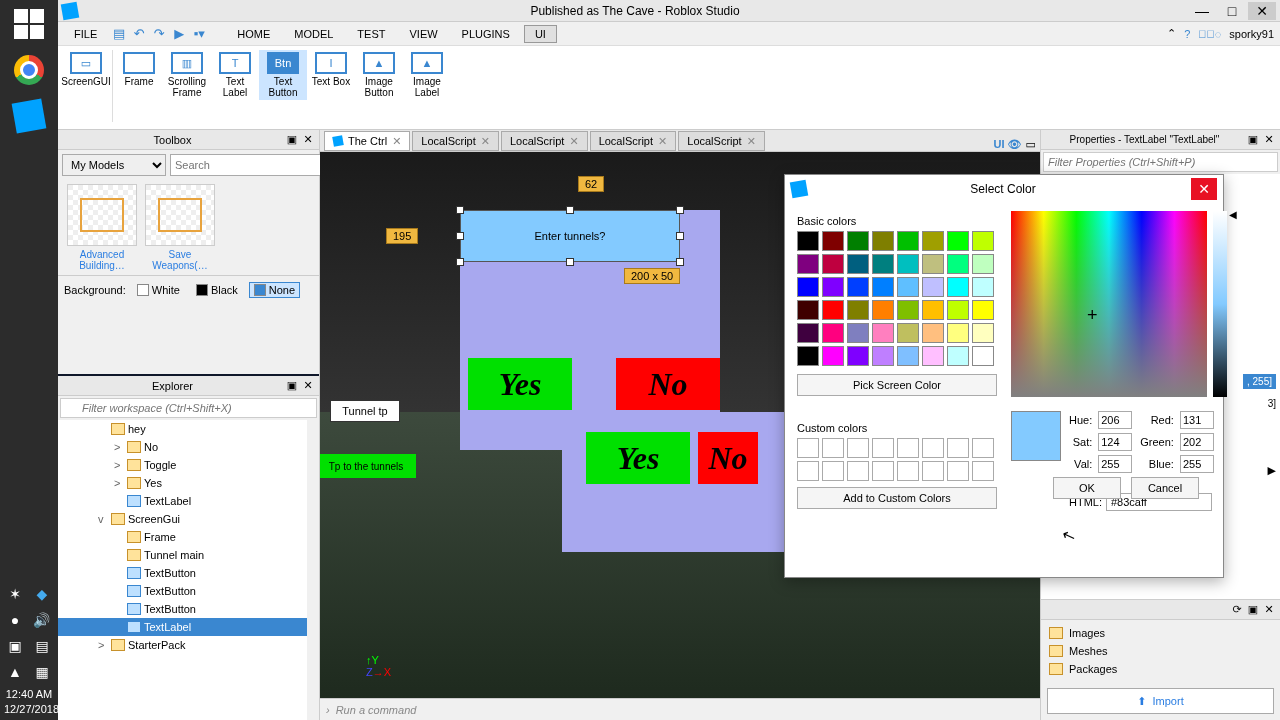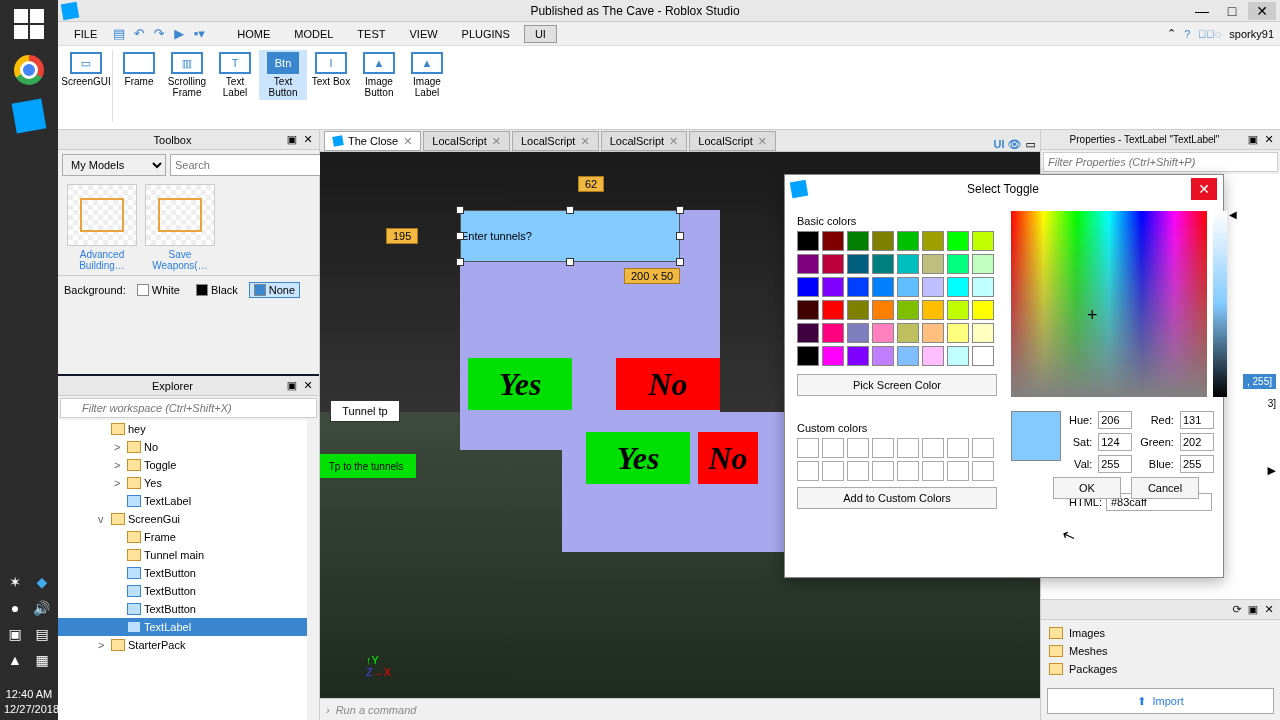--- a/index.html
+++ b/index.html
@@ -10,21 +10,21 @@
 .taskbar-top { flex:1; }
 .taskbar-item { width:48px; height:44px; margin:2px 5px; display:flex; align-items:center; justify-content:center; }
 .win-logo { width:30px; height:30px; display:grid; grid-template-columns:1fr 1fr; gap:2px; }
 .win-logo span { background:#fff; }
 .chrome-circ { width:30px; height:30px; border-radius:50%; background:conic-gradient(#ea4335 0 120deg,#34a853 120deg 240deg,#fbbc05 240deg 360deg); display:flex; align-items:center; justify-content:center; }
 .chrome-circ::after { content:""; width:12px; height:12px; background:#4285f4; border-radius:50%; border:3px solid #fff; }
 .roblox-cube { width:30px; height:30px; background:#00a2ff; transform:rotate(-10deg); }
 .taskbar-bottom { padding:4px; }
 .taskbar-grid { display:grid; grid-template-columns:1fr 1fr; gap:4px; }
 .taskbar-mini { width:22px; height:22px; display:flex; align-items:center; justify-content:center; color:#fff; font-size:14px; }
-.taskbar-clock { color:#fff; text-align:center; font-size:10px; line-height:1.3; margin-top:16px; }
+.taskbar-clock { color:#fff; text-align:center; font-size:10px; line-height:1.3; margin-top:4px; }
 
 
 .main { position:absolute; left:58px; top:0; width:1222px; height:720px; background:#f0f0f0; display:flex; flex-direction:column; }
 
 
 .titlebar { height:22px; background:#e8e8e8; display:flex; align-items:center; padding:0 4px; border-bottom:1px solid #ccc; }
 .titlebar-icon { width:16px; height:16px; background:#00a2ff; margin-right:6px; transform:rotate(-10deg);}
 .titlebar-title { flex:1; text-align:center; font-size:12px; }
 .winbtn { width:28px; height:18px; display:flex; align-items:center; justify-content:center; margin-left:2px; font-size:14px; }
 .winbtn.close { background:#ccc; }
@@ -88,21 +88,21 @@
 .doc-tab.active { background:#fff; }
 .doc-tab .x { color:#888; }
 .doc-tabs-right { margin-left:auto; display:flex; gap:4px; align-items:center; }
 .ui-eye { color:#3a87d0; font-weight:bold; }
 
 .viewport { flex:1; background:#2a3a2a; position:relative; overflow:hidden; }
 .vp-ground { position:absolute; left:0; right:0; top:260px; bottom:0; background:linear-gradient(#3d4a3d,#1e2a1e); }
 .vp-dark { position:absolute; left:0; top:0; right:0; height:260px; background:linear-gradient(#1a1a1a,#333); }
 
 .gui1 { position:absolute; left:140px; top:58px; width:260px; height:240px; background:#a8a8ef; }
-.gui1-lbl { position:absolute; left:0; top:0; width:220px; height:52px; background:#83caff; display:flex; align-items:center; justify-content:flex-start; border:1px solid #555; }
+.gui1-lbl { position:absolute; left:0; top:0; width:220px; height:52px; background:#83caff; display:flex; align-items:center; justify-content:center; border:1px solid #555; }
 .handle { position:absolute; width:8px; height:8px; background:#fff; border:1px solid #333; }
 .gui1-btn { position:absolute; width:104px; height:52px; display:flex; align-items:center; justify-content:center; font:italic bold 32px Georgia; }
 .gui1 .yes { left:8px; top:148px; background:#00e000; }
 .gui1 .no { left:156px; top:148px; background:#ff0000; }
 
 .ruler { position:absolute; background:#f0b840; border:1px solid #a87a1c; color:#000; font-size:11px; padding:1px 6px; }
 .ruler.top { left:258px; top:24px; }
 .ruler.left { left:66px; top:76px; }
 .ruler.size { left:304px; top:116px; }
 
@@ -389,21 +389,21 @@
             </div>
           <div class="tree-scroll-ind"></div>
         </div>
       </div>
     </div>
 
     <div class="centercol">
       <div class="doc-tabs">
         <div class="doc-tab active">
             <span style="width:10px;height:10px;background:#00a2ff;display:inline-block;transform:rotate(-10deg)"></span>
-            <span>The Close</span>
+            <span>The Ctrl</span>
             <span class="x">✕</span>
           </div>
         <div class="doc-tab">
             <span>LocalScript</span>
             <span class="x">✕</span>
           </div>
         <div class="doc-tab">
             <span>LocalScript</span>
             <span class="x">✕</span>
           </div>
@@ -499,21 +499,21 @@
             <span>Import</span>
           </div>
       </div>
     </div>
   </div>
 </div>
 
 <div class="color-dlg">
   <div class="dlg-title">
     <div class="dlg-title-ico"></div>
-    <div class="dlg-title-text">Select Toggle</div>
+    <div class="dlg-title-text">Select Color</div>
     <div class="dlg-close">✕</div>
   </div>
   <div class="dlg-body">
     <div class="dlg-left">
       <div class="dlg-sec-lbl">Basic colors</div>
       <div class="basic-colors" id="basic-colors">
           <div style="background: rgb(0, 0, 0);"></div>
           <div style="background: rgb(127, 0, 0);"></div>
           <div style="background: rgb(0, 127, 0);"></div>
           <div style="background: rgb(127, 127, 0);"></div>

